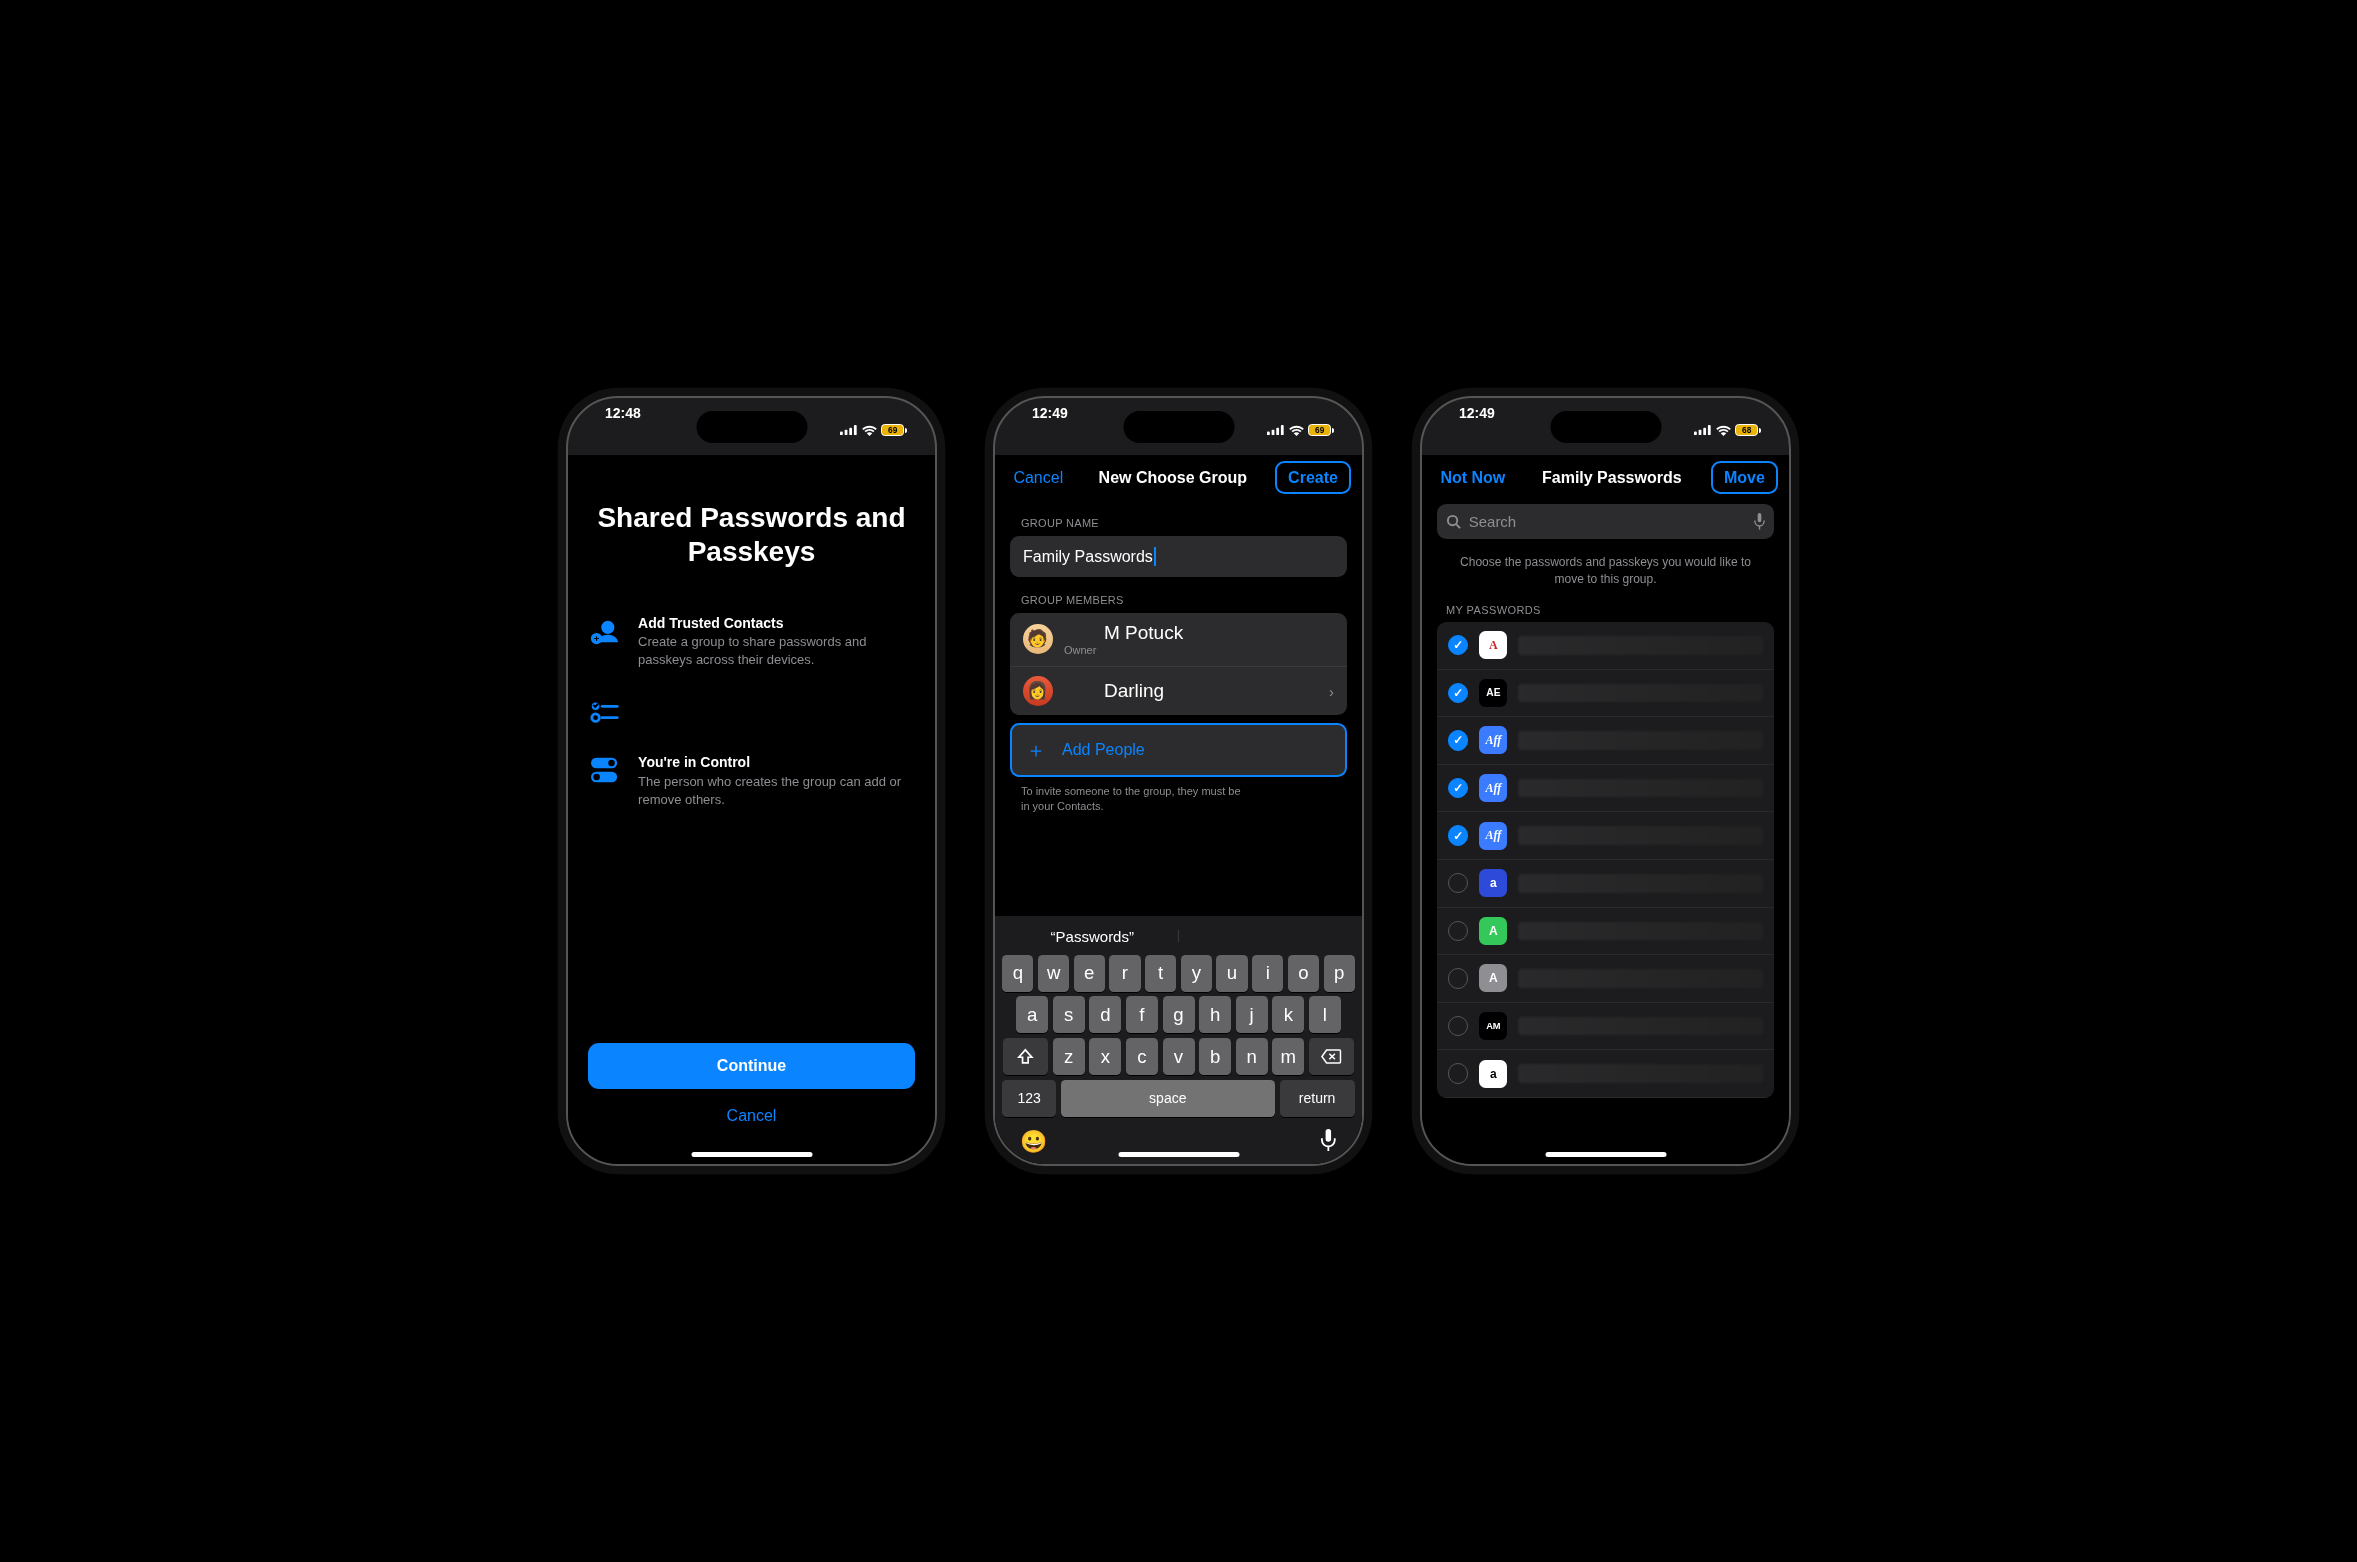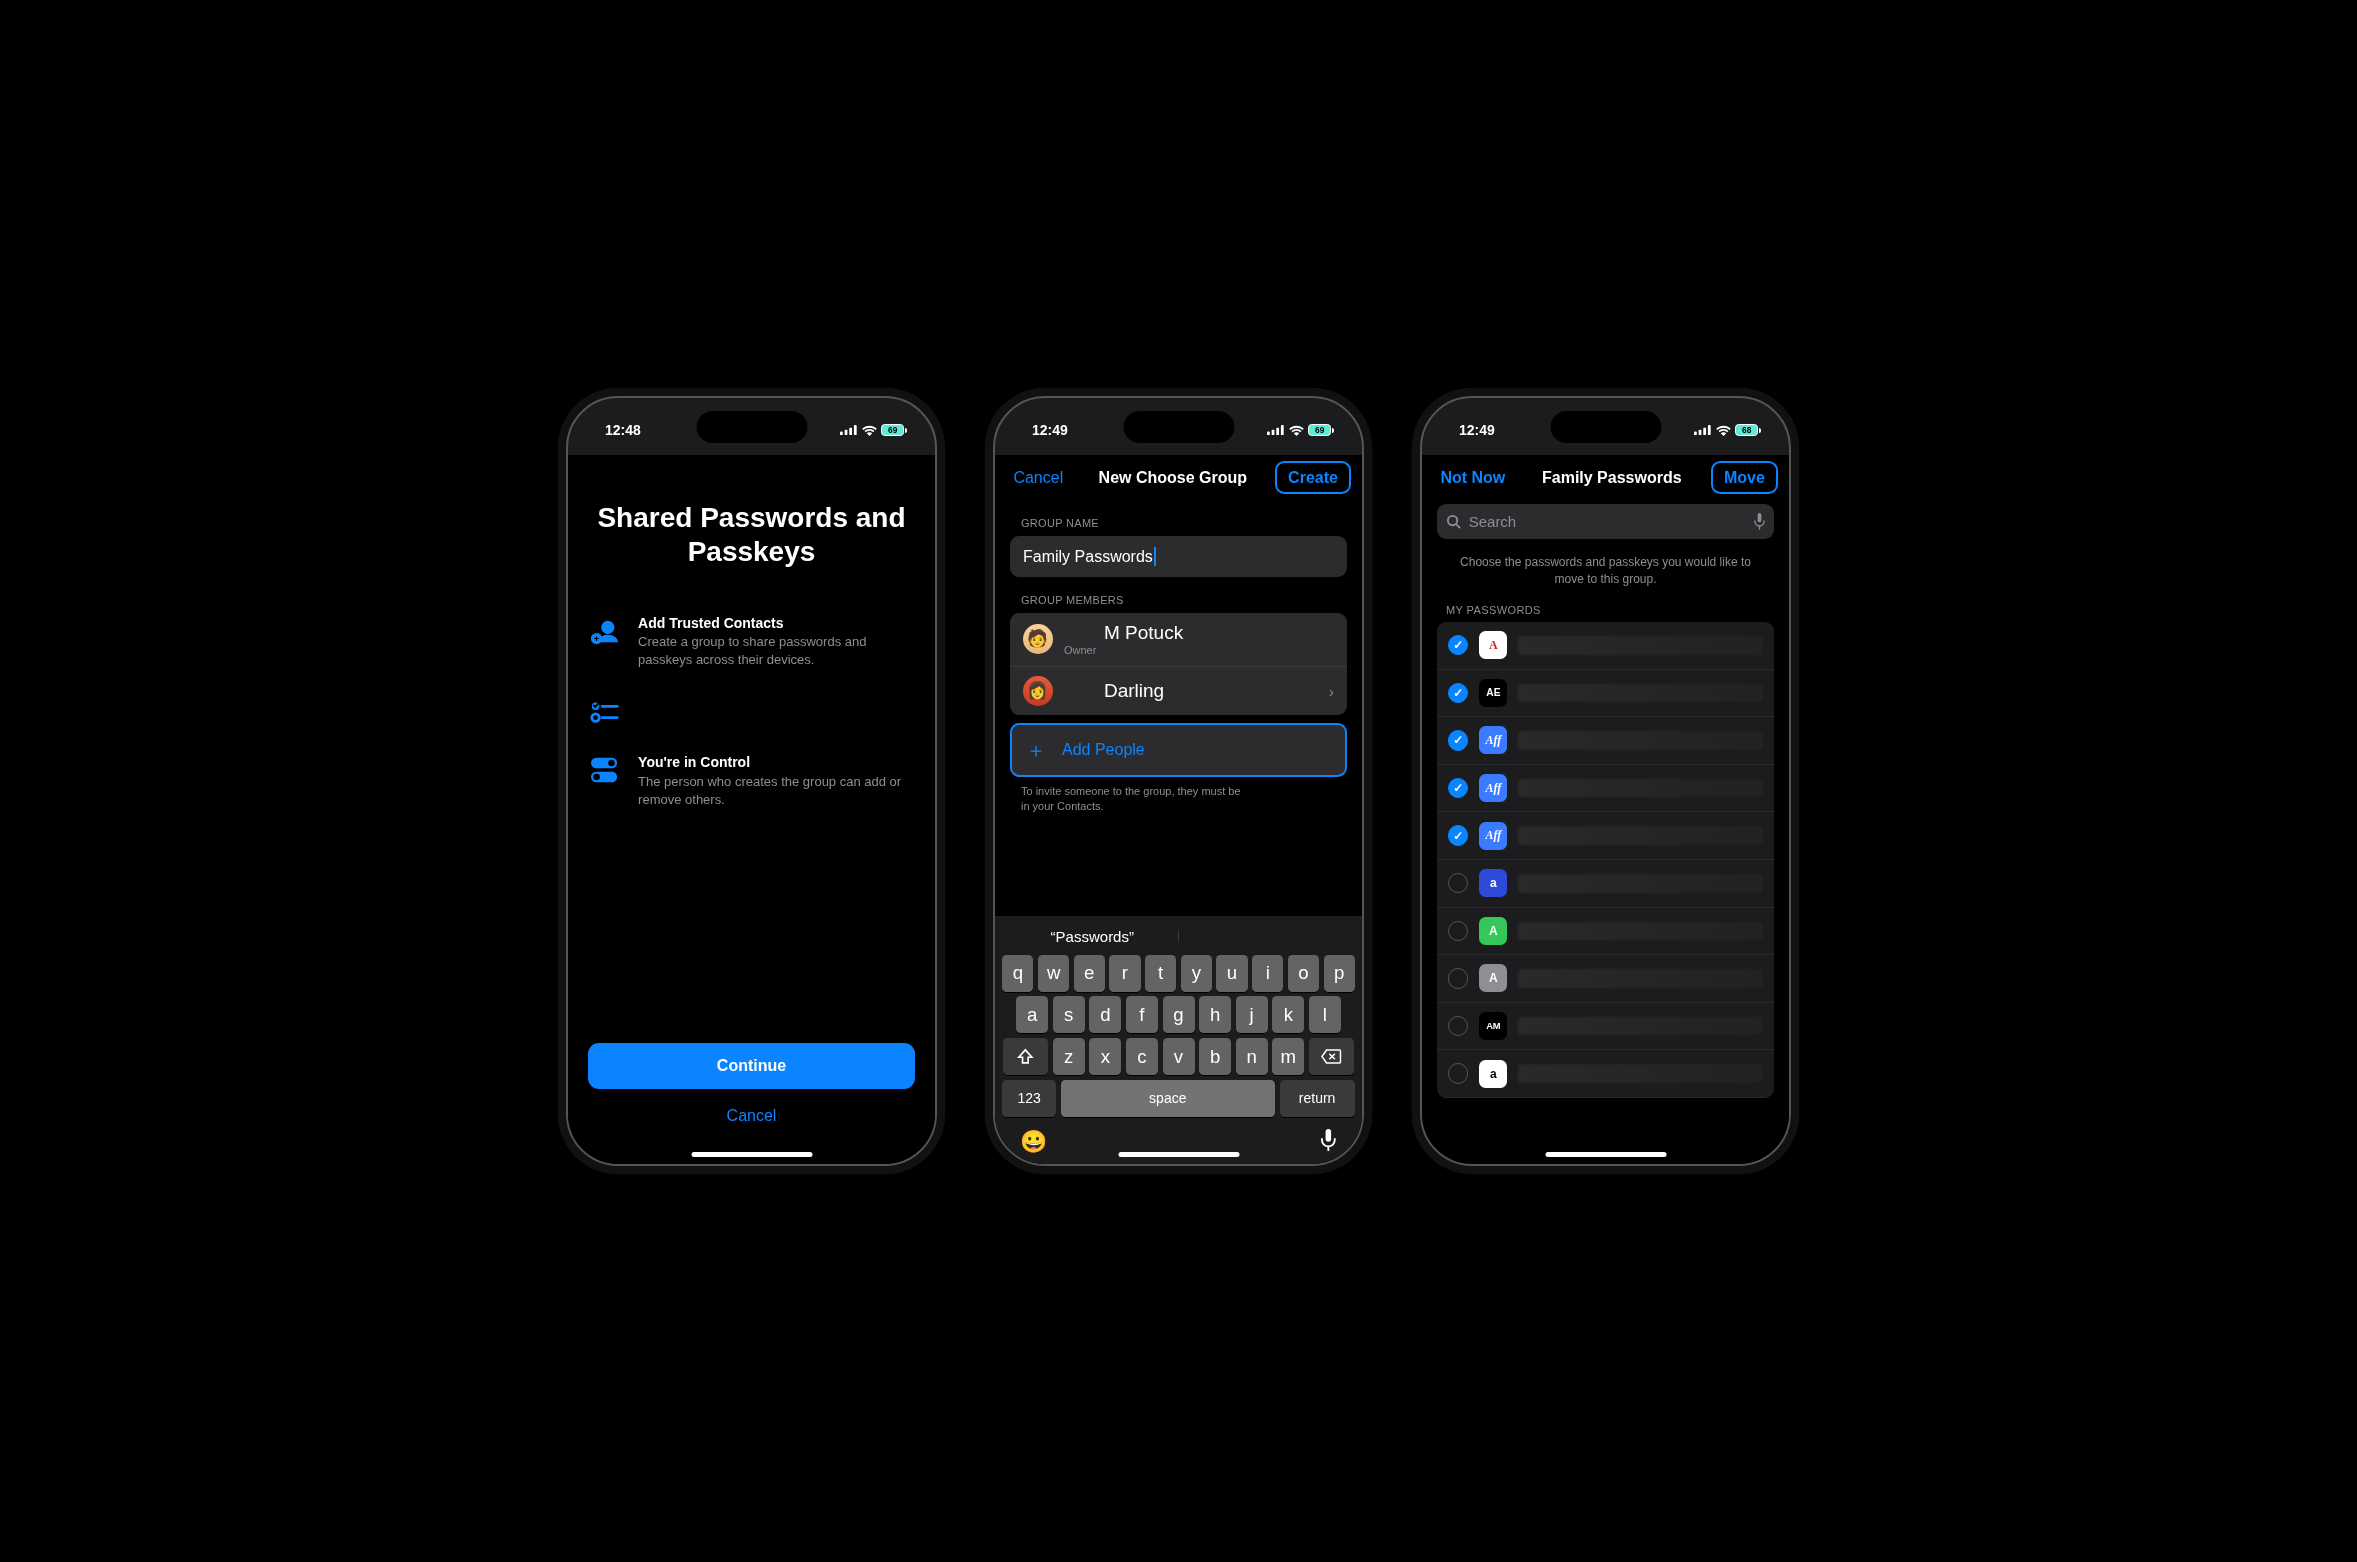--- a/index.html
+++ b/index.html
@@ -33,37 +33,36 @@
     width: 111px;
     height: 32px;
     background: #000;
     border-radius: 18.6px;
     z-index: 50;
   }
   .status-bar {
     height: 50px;
     display: flex;
     justify-content: space-between;
-    align-items: center;
     padding: 0 28px 0 37px;
     color: #fff;
     font-size: 14px;
     font-weight: 600;
     flex-shrink: 0;
     margin-top: 7.4px;
   }
   .status-right { display:flex; align-items:center; gap:4.6px; }
   .bars svg, .wifi svg { display:block; }
   .battery {
     display:flex; align-items:center; gap:0.9px;
   }
   .batt-body {
     border:1.3px solid #fff; border-radius:3.7px; width:23px; height:12px;
     display:flex; align-items:center; justify-content:center;
-    font-size:8.3px; font-weight:700; position:relative; background:#5eead4; color:#000;
+    font-size:8.3px; font-weight:700; position:relative; background:#eab308; color:#000;
   }
   .batt-tip { width:1.9px; height:4.6px; background:#fff; border-radius:0 1.9px 1.9px 0; }
 
   .screen { flex:1; display:flex; flex-direction:column; overflow:hidden; background:#000; }
 
   
   .s1-content { flex:1; display:flex; flex-direction:column; padding:0 20.4px; }
   .s1-title { color:#fff; font-size:28px; font-weight:700; text-align:center; margin-top:46px; line-height:1.2; }
   .s1-list { margin-top:46px; }
   .s1-item { display:flex; gap:16.7px; margin-bottom:26px; }

